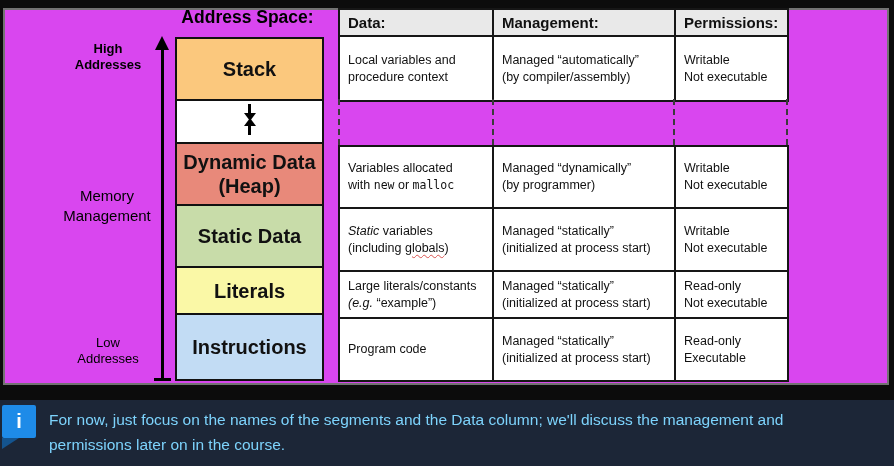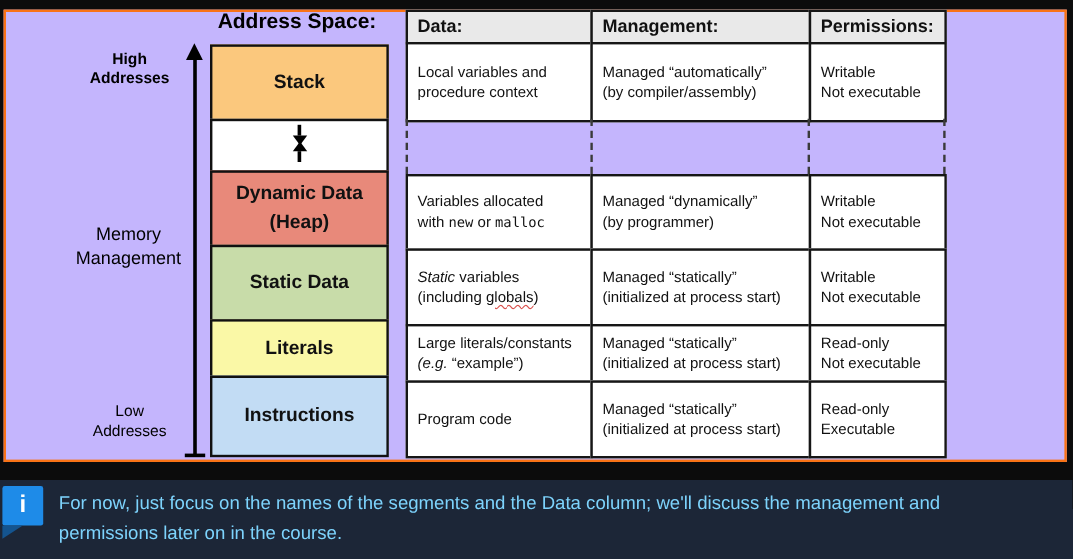--- a/index.html
+++ b/index.html
@@ -4,42 +4,42 @@
 <style>
   * { margin:0; padding:0; box-sizing:border-box; }
   html,body { background:#0c0c0c; }
   .stage {
     position:relative; width:894px; height:466px; overflow:hidden;
     background:#0c0c0c; font-family:"Liberation Sans", sans-serif; color:#111;
   }
   
   .slide {
     position:absolute; left:3px; top:8px; width:886px; height:377px;
-    background:#c4b5fd; border:2px solid #f97316;
+    background:#d946ef; border:2px solid #737373;
   }
   .slide-title {
     position:absolute; left:150px; top:-3px; width:185px;
     font-size:17.5px; font-weight:bold; text-align:center; color:#000;
   }
   
   .axis-line  { position:absolute; left:156px; top:38px; width:3px; height:332px; background:#000; }
   .axis-head  { position:absolute; left:150px; top:26px; width:0; height:0;
                 border-left:7px solid transparent; border-right:7px solid transparent;
                 border-bottom:14px solid #000; }
   .axis-cap   { position:absolute; left:149px; top:368px; width:17px; height:3px; background:#000; }
   .lab { position:absolute; text-align:center; white-space:pre-line; color:#000; }
   .lab-high { left:57px; top:31px;  width:92px;  font-size:13px; line-height:16px;font-weight:bold; }
   .lab-mem  { left:48px; top:176px; width:108px; font-size:15px; line-height:20px; }
   .lab-low  { left:57px; top:325px; width:92px;  font-size:13px; line-height:16px; }
   
   .segs { position:absolute; left:170px; top:27px; width:149px; }
   .seg {
     width:149px; border:2px solid #111; margin-top:-2px;
     display:flex; align-items:center; justify-content:center;
-    font-weight:bold; font-size:16px; text-align:center; white-space:pre-line; line-height:20px;
+    font-weight:bold; font-size:20px; text-align:center; white-space:pre-line; line-height:20px;
   }
   .seg:first-child { margin-top:0; }
   .seg-stack { height:64px; }
   .seg-gap   { height:45px; flex-direction:column; justify-content:flex-start; }
   .seg-heap  { height:64px; line-height:24px; }
   .seg-static{ height:64px; }
   .seg-lit   { height:49px; }
   .seg-instr { height:68px; }
   .arrow-down { width:3px; height:9px; background:#000; margin-top:3px; position:relative; }
   .arrow-down::after { content:""; position:absolute; left:-4.5px; top:9px; width:0; height:0;

